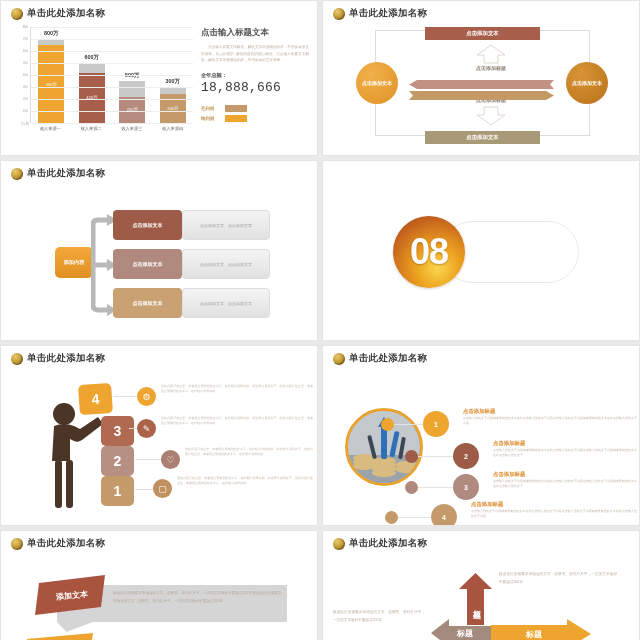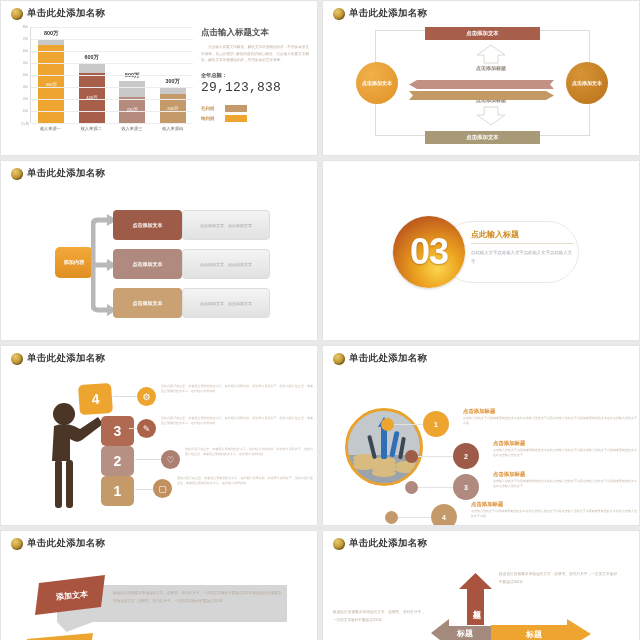--- a/index.html
+++ b/index.html
@@ -287,21 +287,21 @@
             <span>收入来源三</span>
             <span>收入来源四</span>
           </div>
         <div class="axis-unit">(万元)</div>
       </div>
 
       <div class="s1-right">
         <div class="s1-title">点击输入标题文本</div>
         <div class="s1-para">点击输入简要文字解说，解说文字尽量概括精炼，不用多余的文字修饰，简洁精准的 解说所提炼的核心概念。点击输入简要文字解说，解说文字尽量概括精炼，不用多余的文字修饰。</div>
         <div class="s1-sub">全年总额：</div>
-        <div class="s1-big">29,123,838</div>
+        <div class="s1-big">18,888,666</div>
         <div class="s1-legend" id="legend">
             <div class="leg-row">
               <span class="leg-lbl">毛利润</span>
               <span class="leg-sw" style="background: rgb(196, 154, 106);"></span>
             </div>
             <div class="leg-row">
               <span class="leg-lbl">纯利润</span>
               <span class="leg-sw" style="background: rgb(237, 165, 47);"></span>
             </div>
           </div>
@@ -380,25 +380,21 @@
             <div class="s3-key" style="background: rgb(201, 161, 115);">点击添加文本</div>
             <div class="s3-val">点击添加文字、点击添加文字</div>
           </div>
         </div>
     </div>
   </div>
 
   <div class="slide">
     <div class="s4-pill"></div>
     <div class="s4-circ">
-      <span class="s4-num">03</span>
-    </div>
-    <div class="s4-txt">
-      <div class="s4-title">点此输入标题</div>
-      <div class="s4-body">点此输入文字点此输入文字点此输入文字点此输入文字</div>
+      <span class="s4-num">08</span>
     </div>
   </div>
 
   <div class="slide">
     <div class="sl-head">
       <div class="globe"></div>
       <div class="htxt">单击此处添加名称</div>
     </div>
     <div class="s5">
       <div class="s5-fig">

